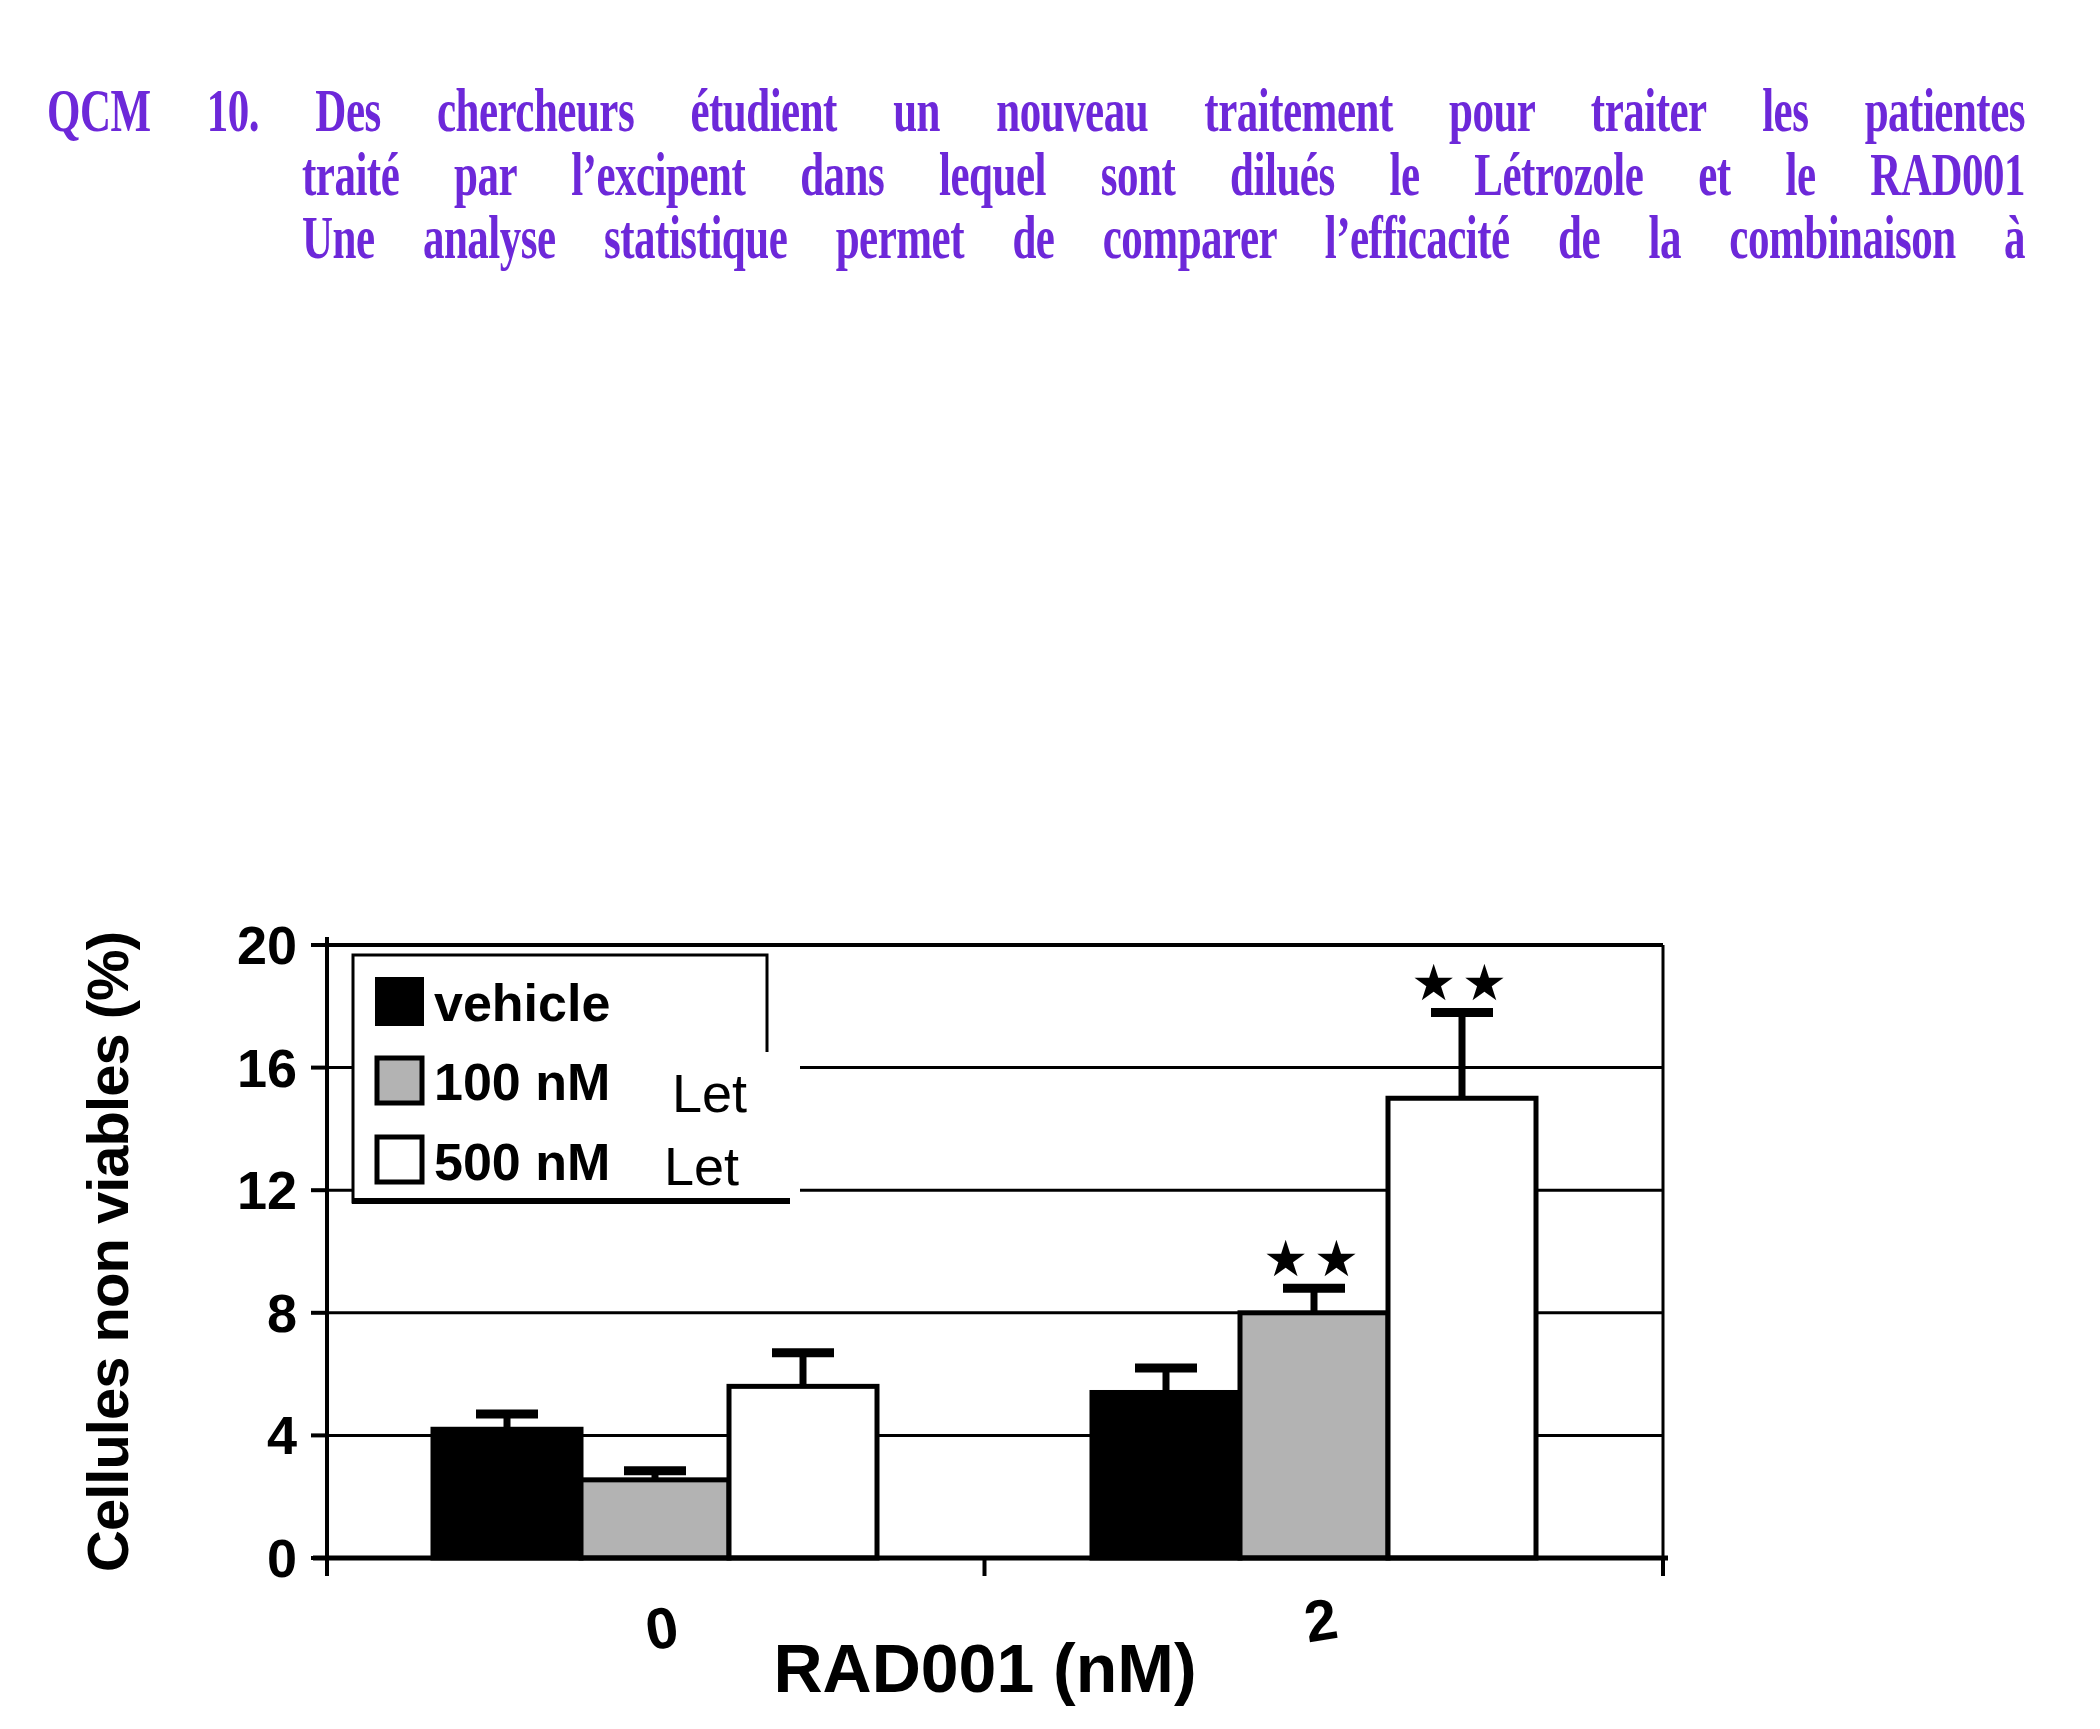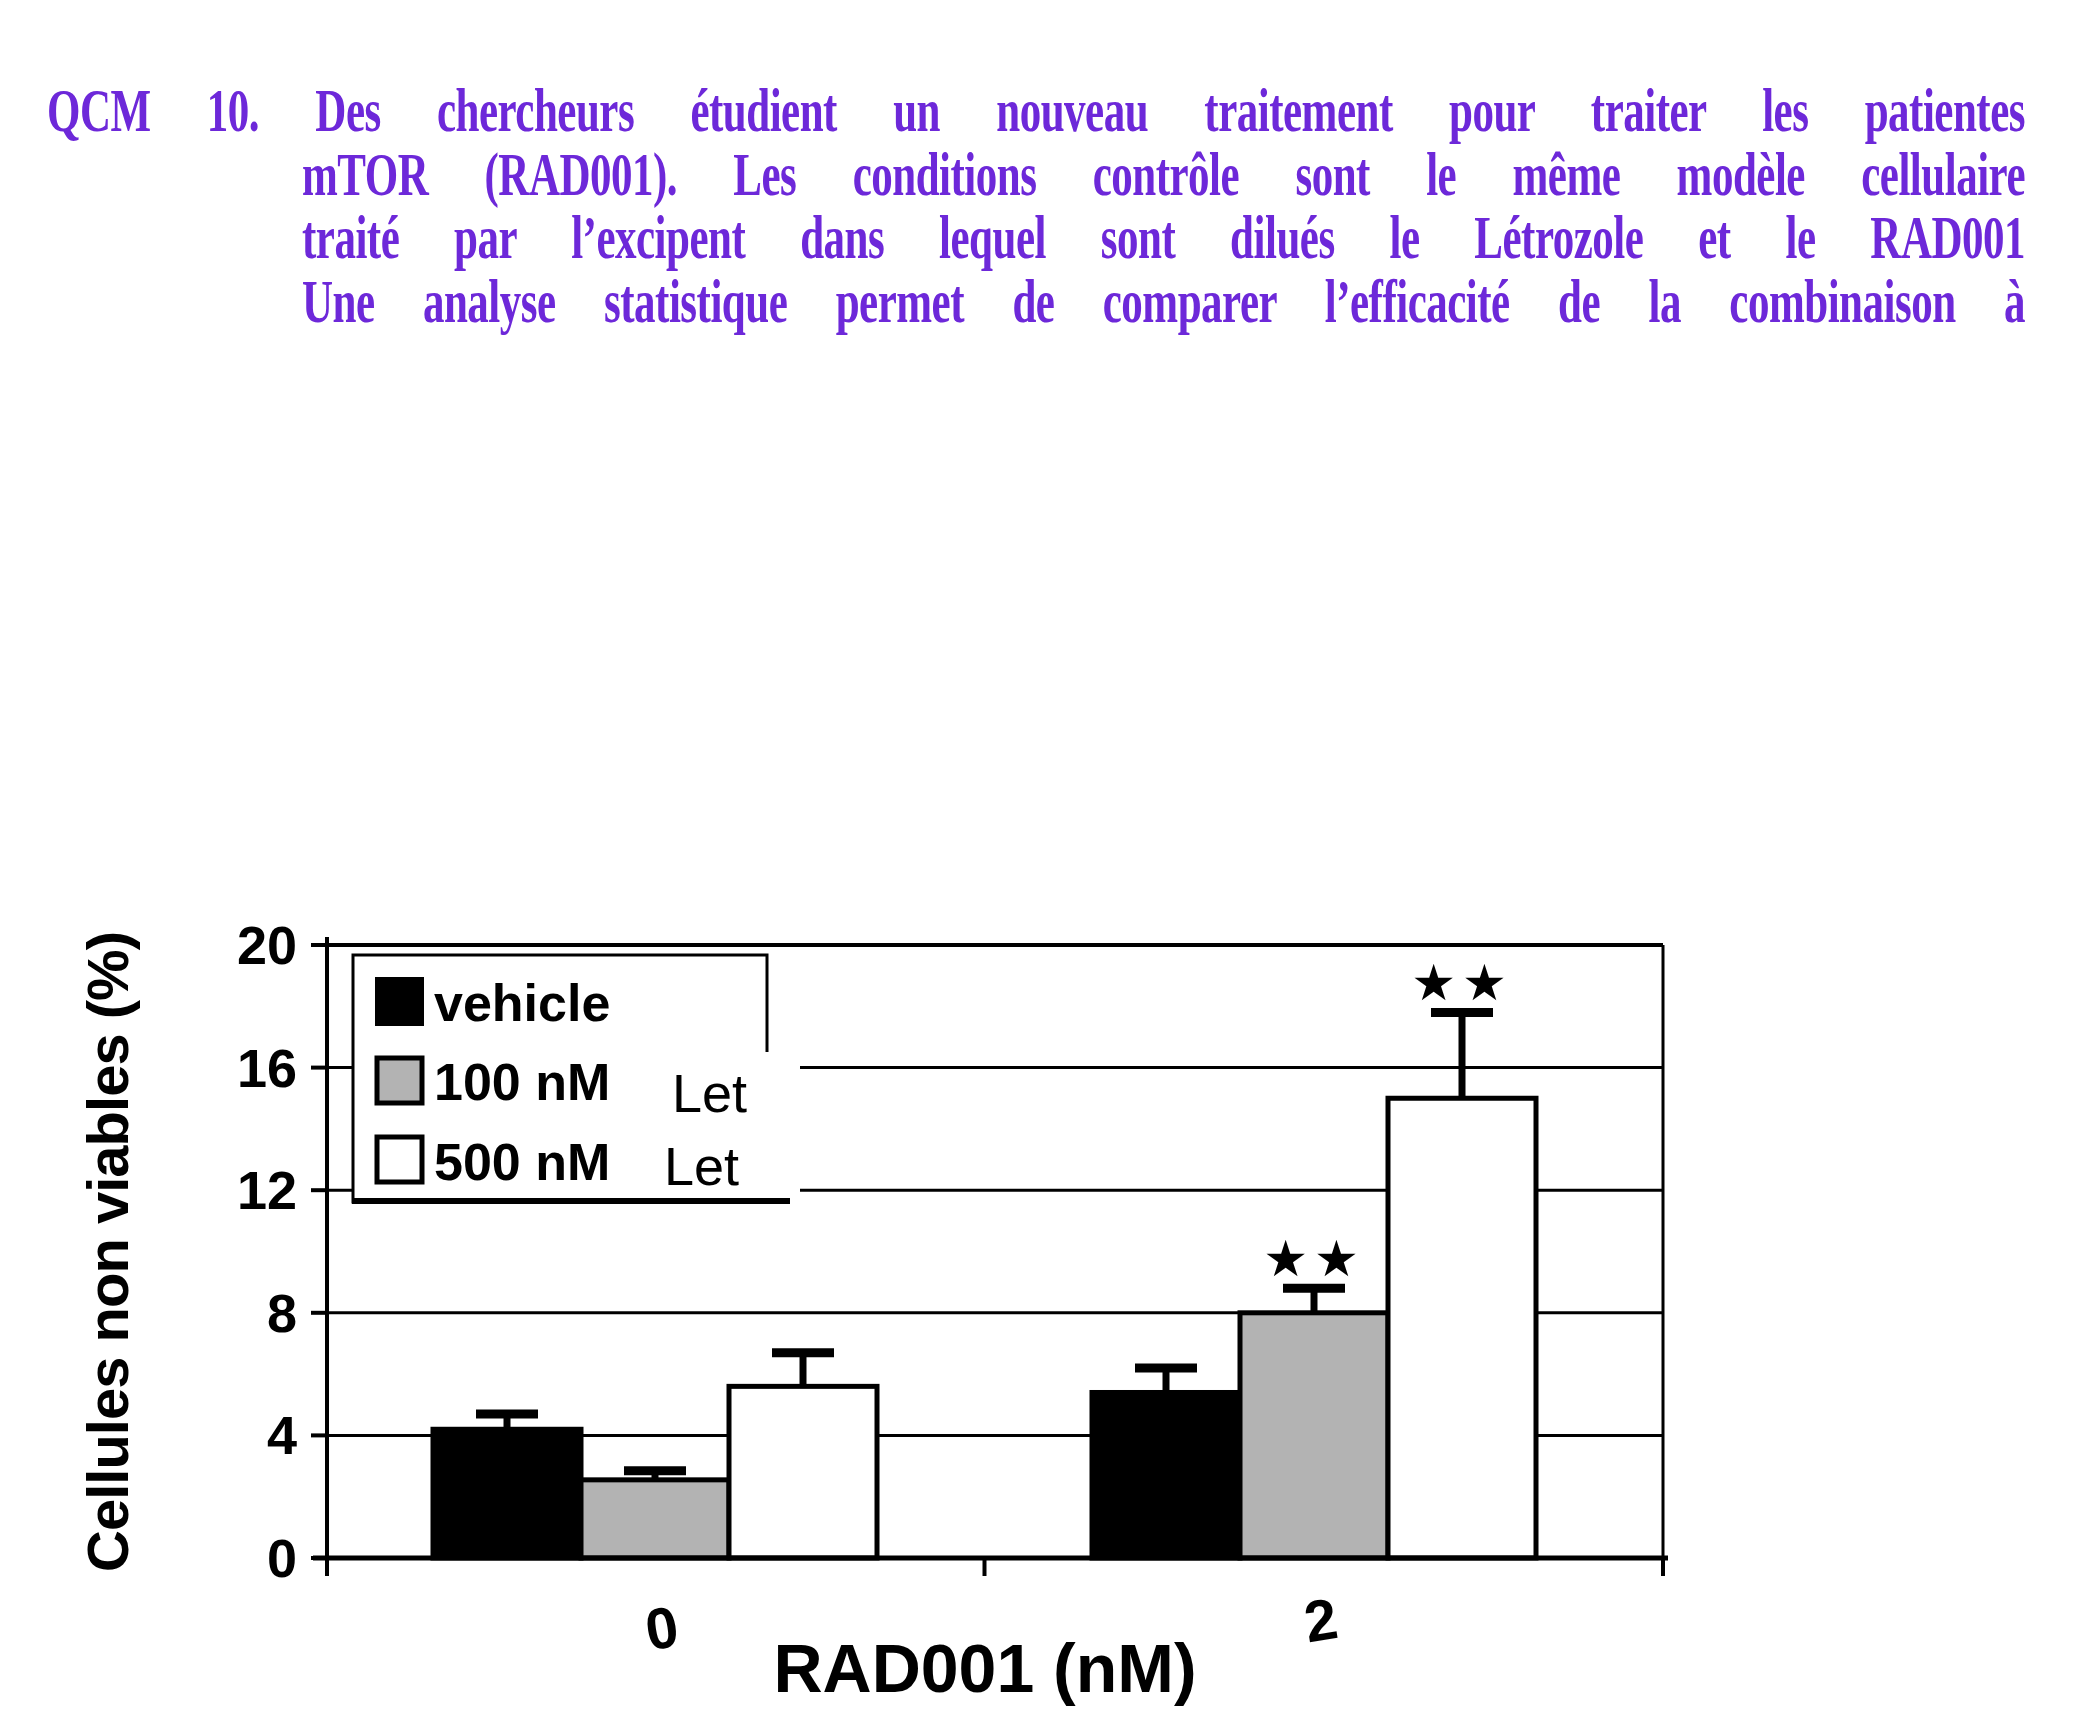--- a/index.html
+++ b/index.html
@@ -26,23 +26,20 @@
   .stars {font:700 50px "Liberation Sans","DejaVu Sans",sans-serif;fill:#000;letter-spacing:6px;}
   .xtitle{font:700 68px "Liberation Sans","DejaVu Sans",sans-serif;fill:#000;}
   .ytitle{font:700 58px "Liberation Sans","DejaVu Sans",sans-serif;fill:#000;letter-spacing:-1px;}
 </style>
 </head>
 <body>
 
 <div class="question">
   <div class="qline justify">
       <span>QCM 10. Des chercheurs étudient un nouveau traitement pour traiter les patientes</span>
-    </div>
-  <div class="qline justify indent">
-      <span>mTOR (RAD001). Les conditions contrôle sont le même modèle cellulaire</span>
     </div>
   <div class="qline justify indent">
       <span>traité par l’excipent dans lequel sont dilués le Létrozole et le RAD001</span>
     </div>
   <div class="qline justify indent">
       <span>Une analyse statistique permet de comparer l’efficacité de la combinaison à</span>
     </div>
 </div>
 
 <svg id="chart" width="2100" height="859" viewBox="0 0 2100 859">

